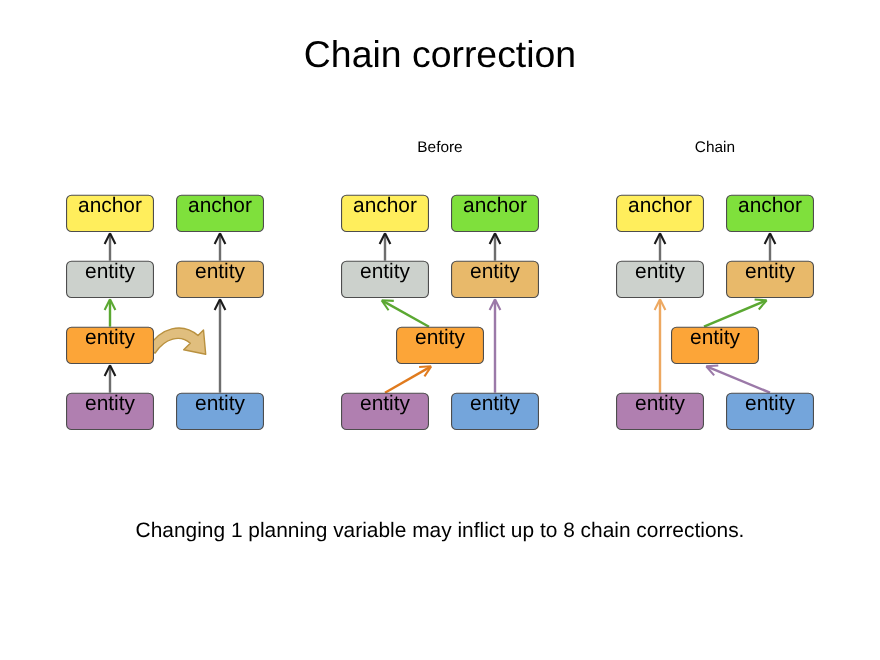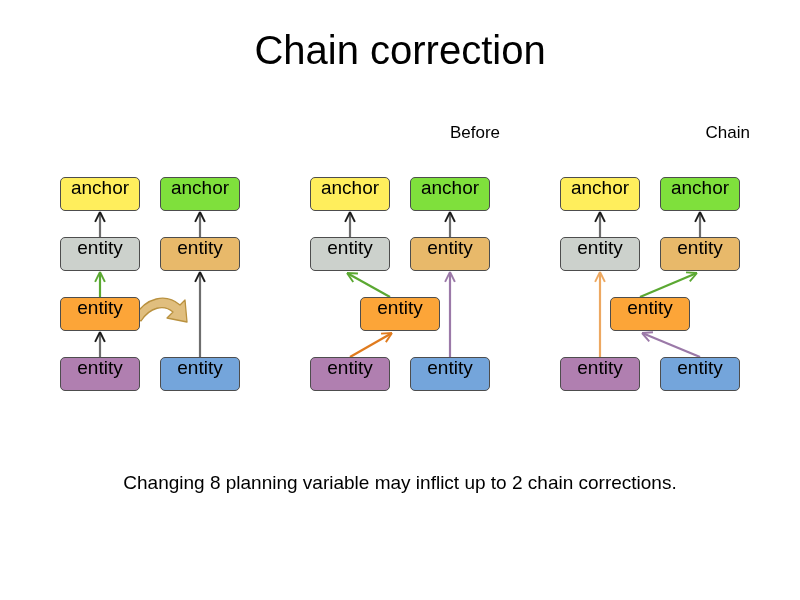--- a/index.html
+++ b/index.html
@@ -18,30 +18,30 @@
   #slide {
     position: absolute;
     left: 0; top: 0;
     width: 800px; height: 600px;
   }
   .slide-title {
     position: absolute;
     left: 0; top: 28px;
     width: 800px;
     text-align: center;
-    font-size: 40px;
+    font-size: 34px;
     line-height: 44px;
     color: #000;
     white-space: nowrap;
   }
   .section-label {
     position: absolute;
-    font-size: 17px;
+    font-size: 14px;
     line-height: 22px;
-    text-align: right;
+    text-align: center;
     color: #000;
     white-space: nowrap;
   }
   .caption {
     position: absolute;
     left: 0; top: 470px;
     width: 800px;
     text-align: center;
     font-size: 19px;
     line-height: 26px;
@@ -221,15 +221,15 @@
         <span>entity</span>
       </div>
       <div class="node" style="left: 560px; top: 357px; width: 80px; height: 34px; background: rgb(176, 127, 176); border-color: rgb(77, 77, 77);">
         <span>entity</span>
       </div>
       <div class="node" style="left: 660px; top: 357px; width: 80px; height: 34px; background: rgb(116, 165, 219); border-color: rgb(77, 77, 77);">
         <span>entity</span>
       </div>
     </div>
 
-  <div class="caption">Changing 8 planning variable may inflict up to 2 chain corrections.</div>
+  <div class="caption">Changing 1 planning variable may inflict up to 8 chain corrections.</div>
 
 </div>
 
 </body></html>

